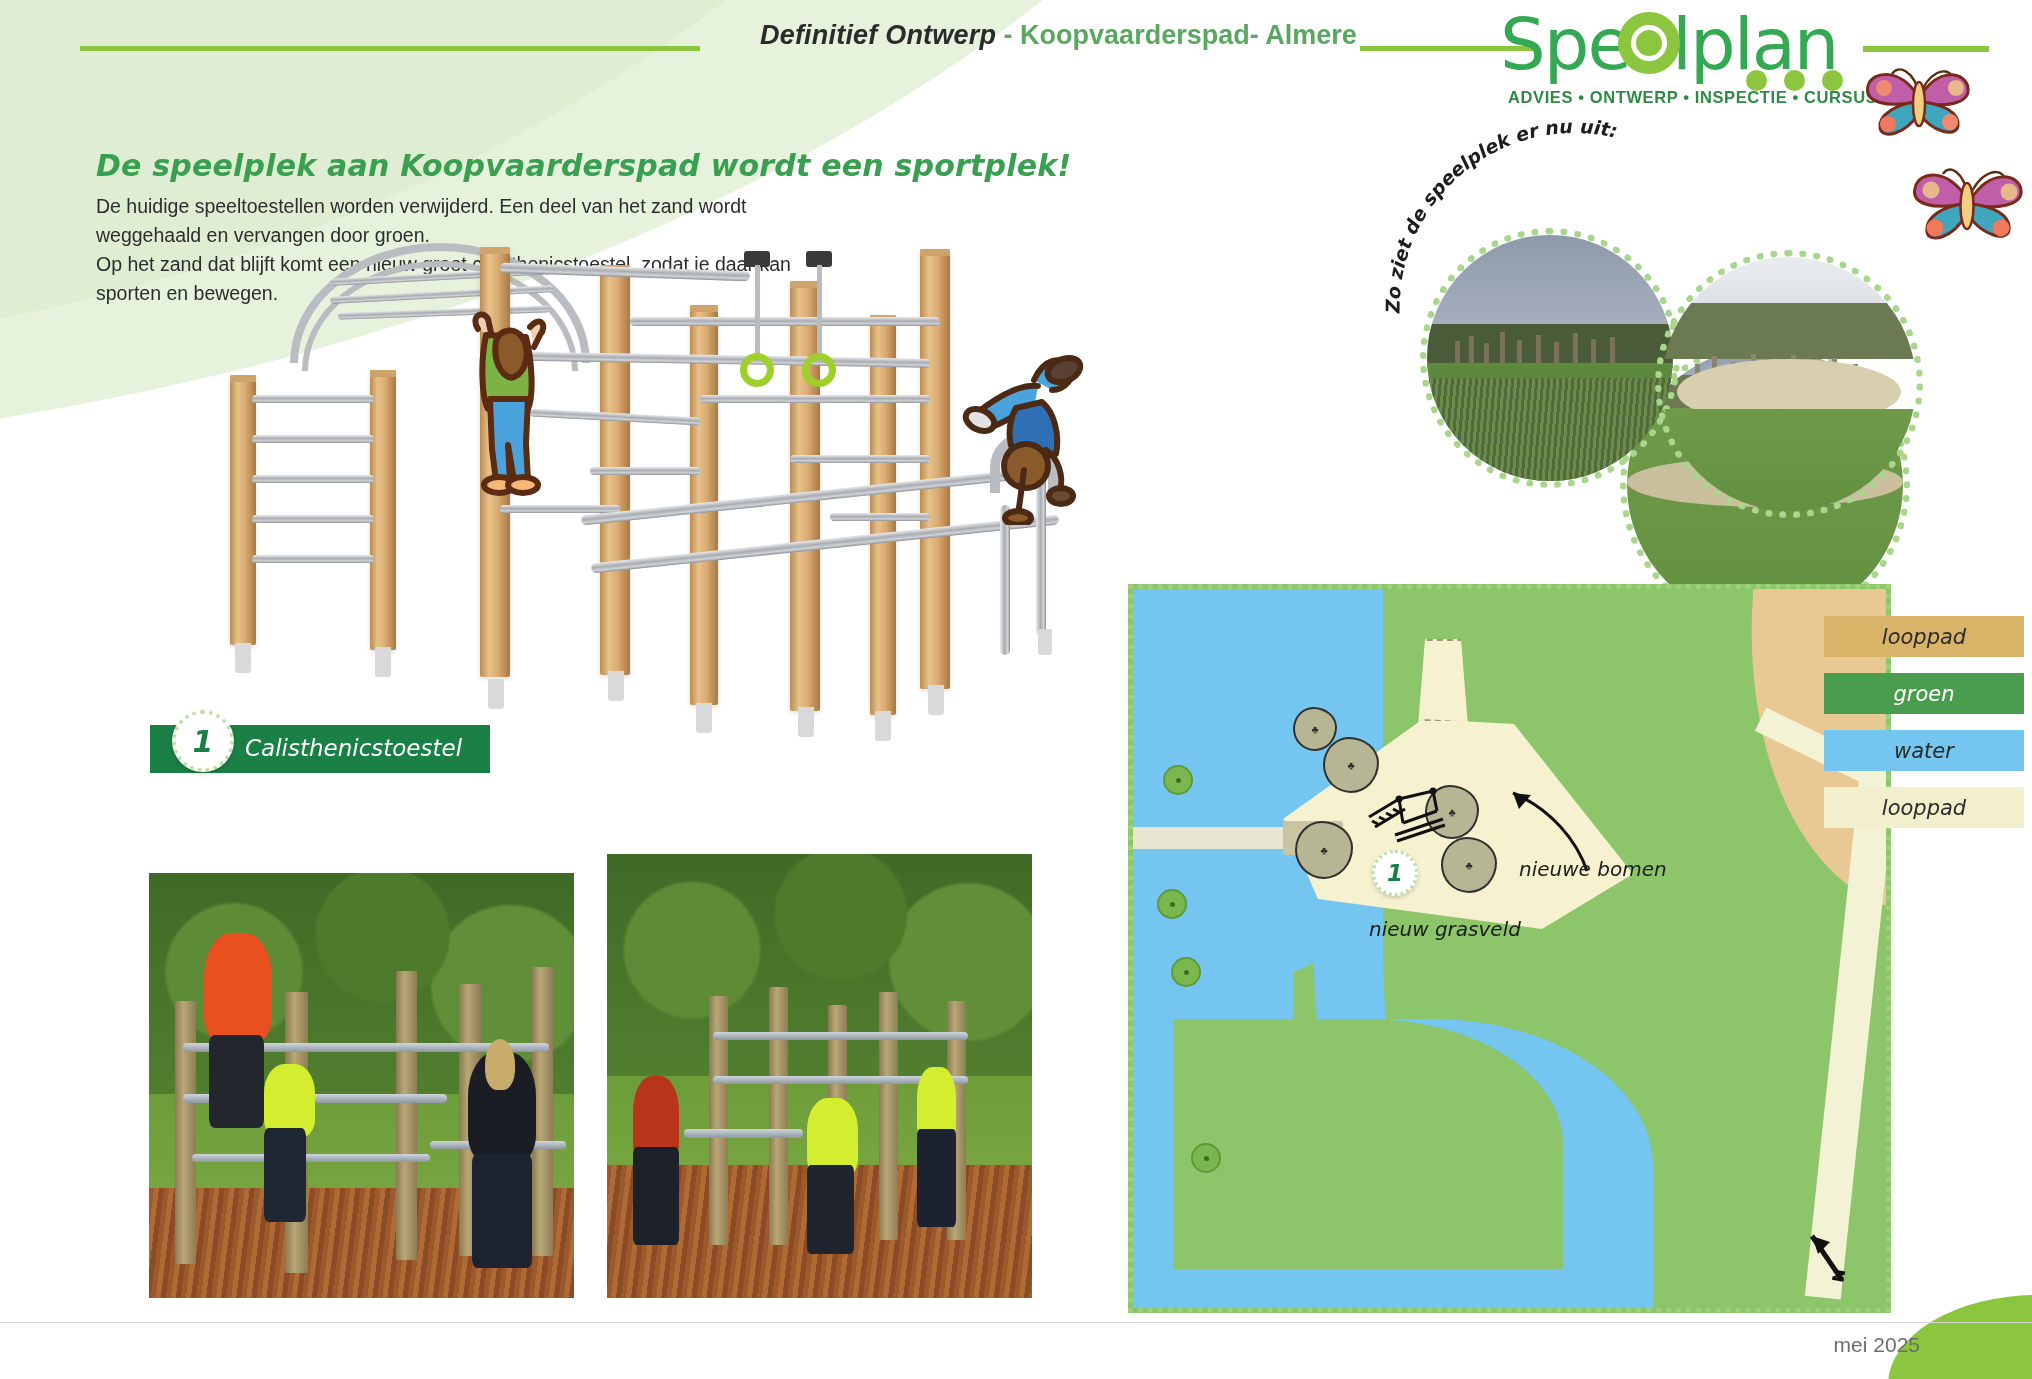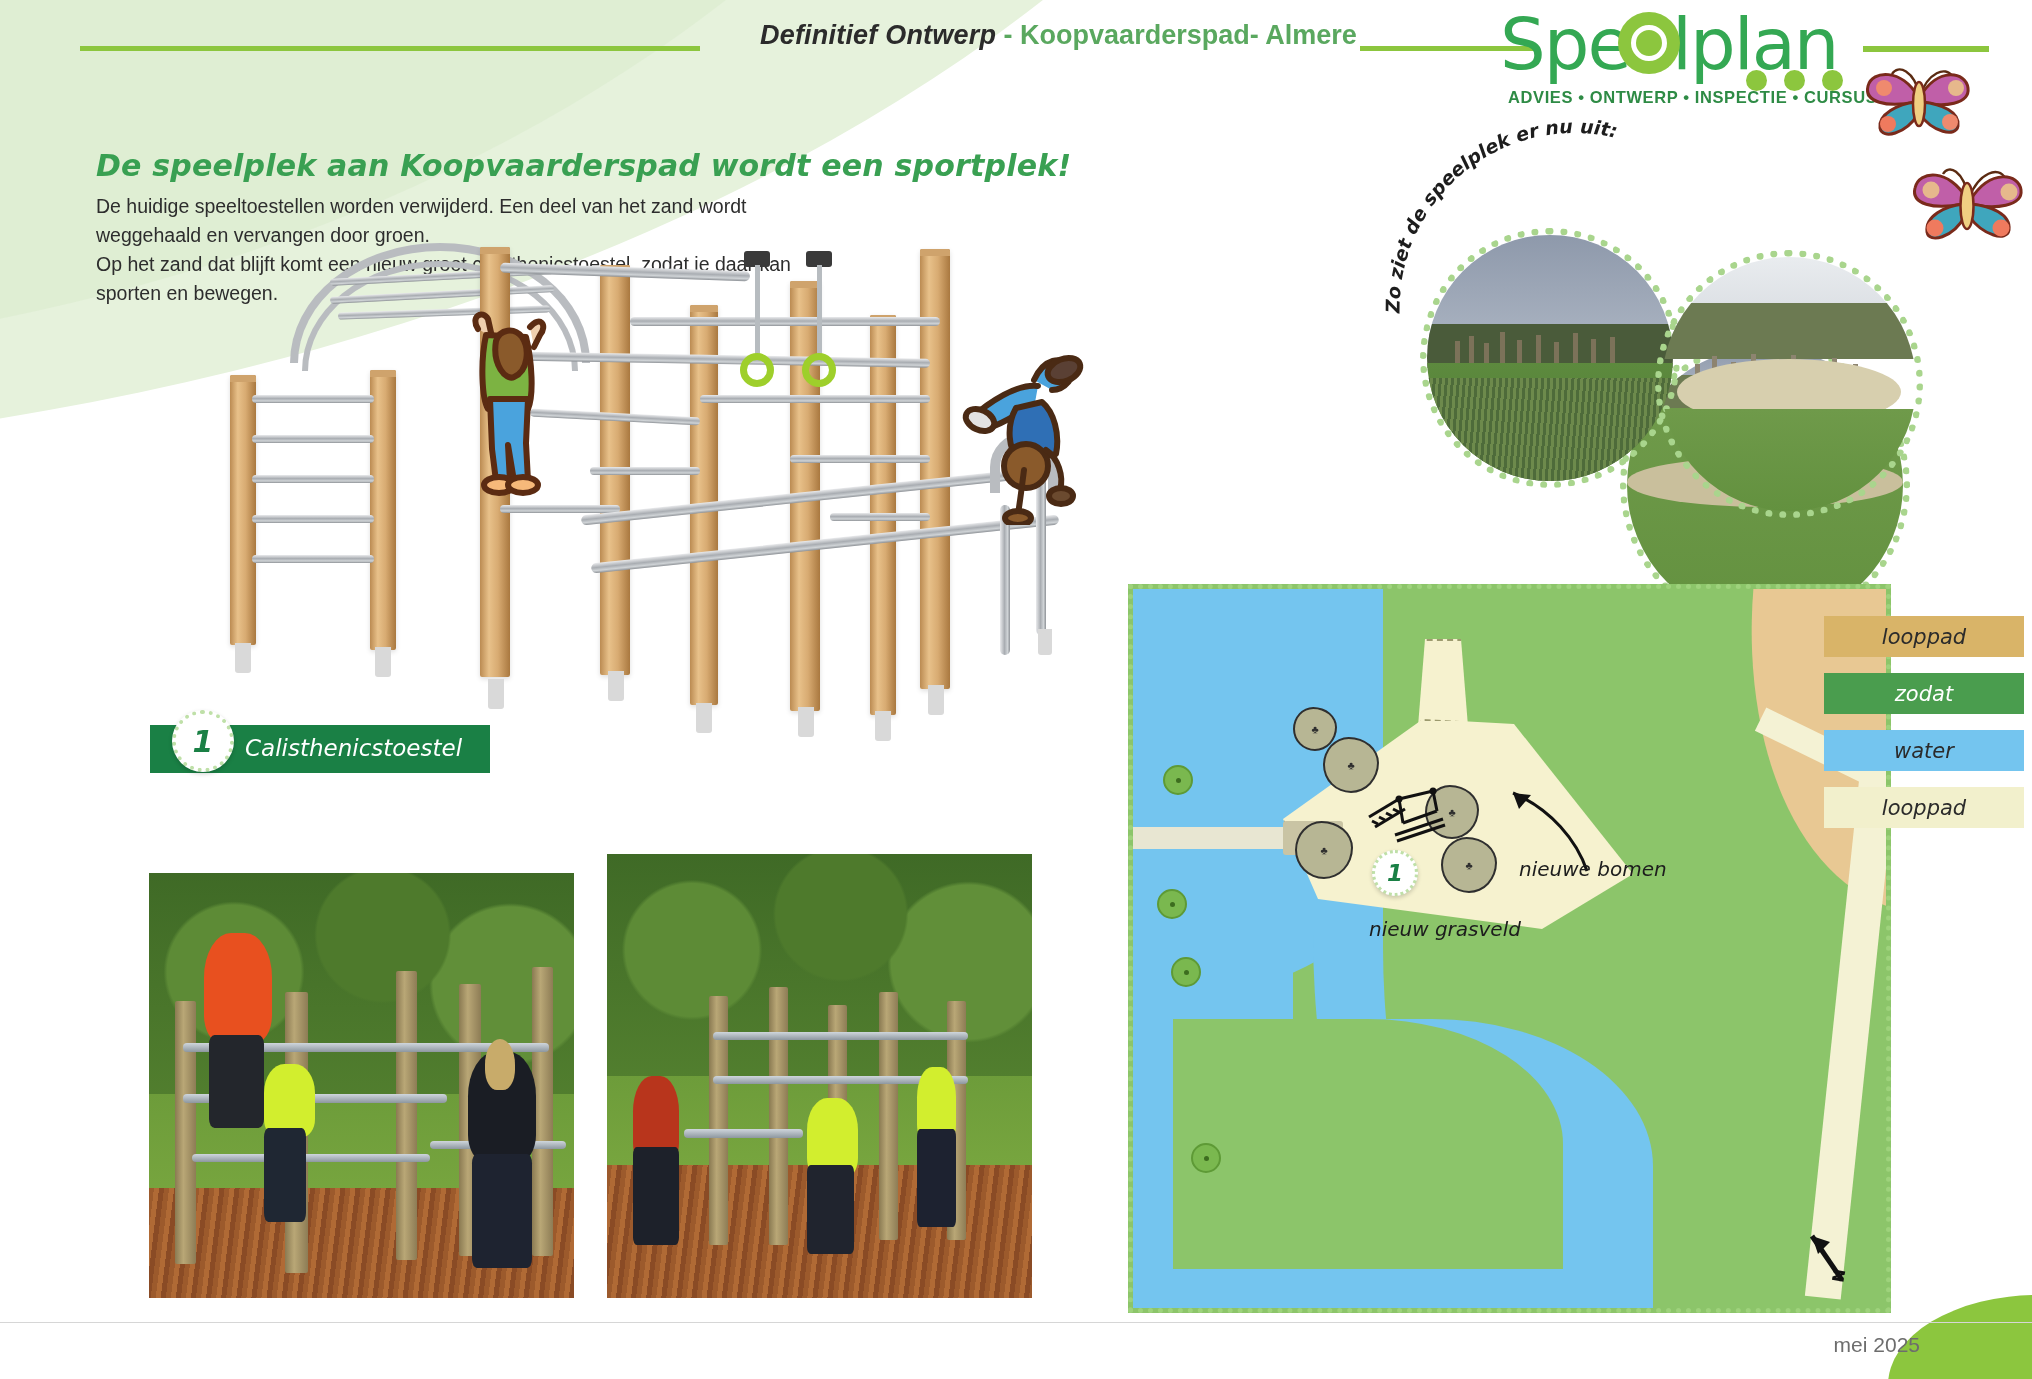--- a/index.html
+++ b/index.html
@@ -551,21 +551,21 @@
     </svg>
   </div>
 
   <div class="num-badge nb-map">1</div>
 
   <div class="legend-box">
     <div class="legend-item" style="background:#d9b468;color:#2b2b2b;">
       <span>looppad</span>
     </div>
     <div class="legend-item" style="background:#4a9d4e;color:#ffffff;">
-      <span>zodat</span>
+      <span>groen</span>
     </div>
     <div class="legend-item" style="background:#74c5ef;color:#2b2b2b;">
       <span>water</span>
     </div>
     <div class="legend-item" style="background:#f2f0cc;color:#2b2b2b;">
       <span>looppad</span>
     </div>
   </div>
 
   <div class="footer-rule"></div>

